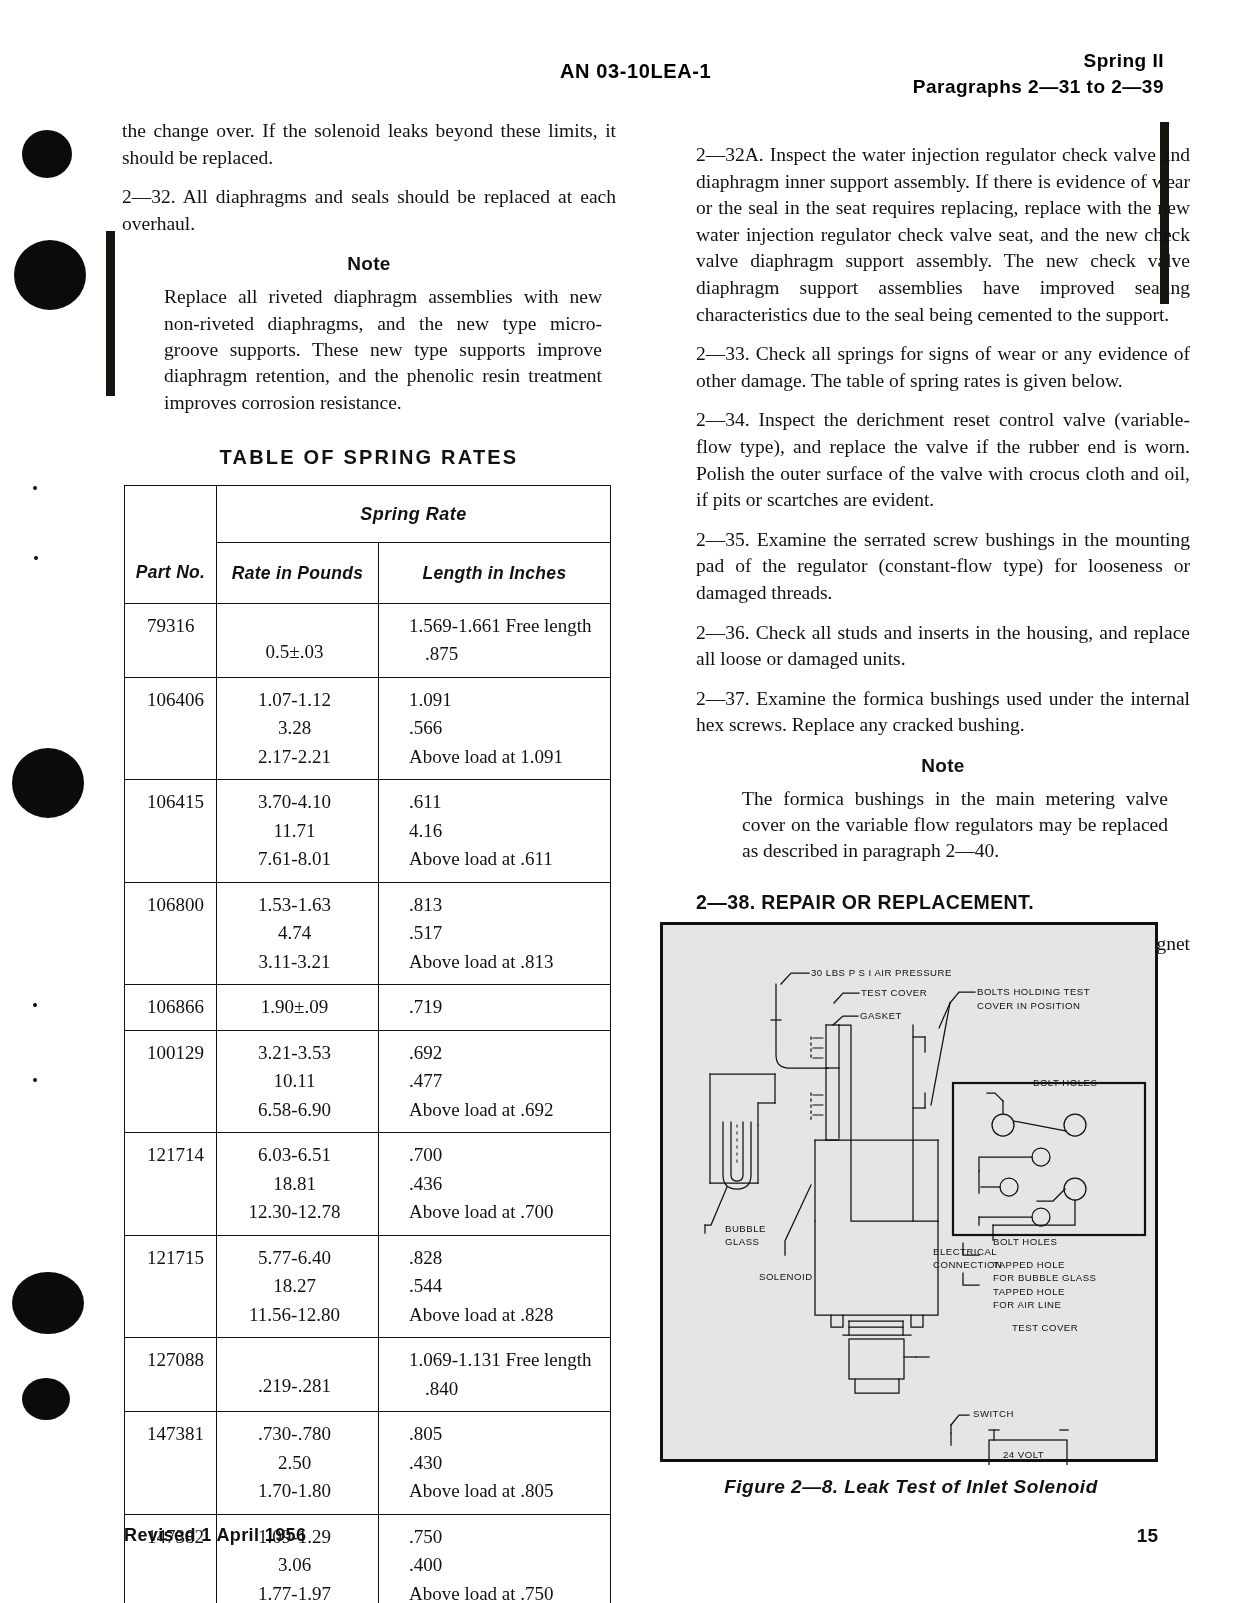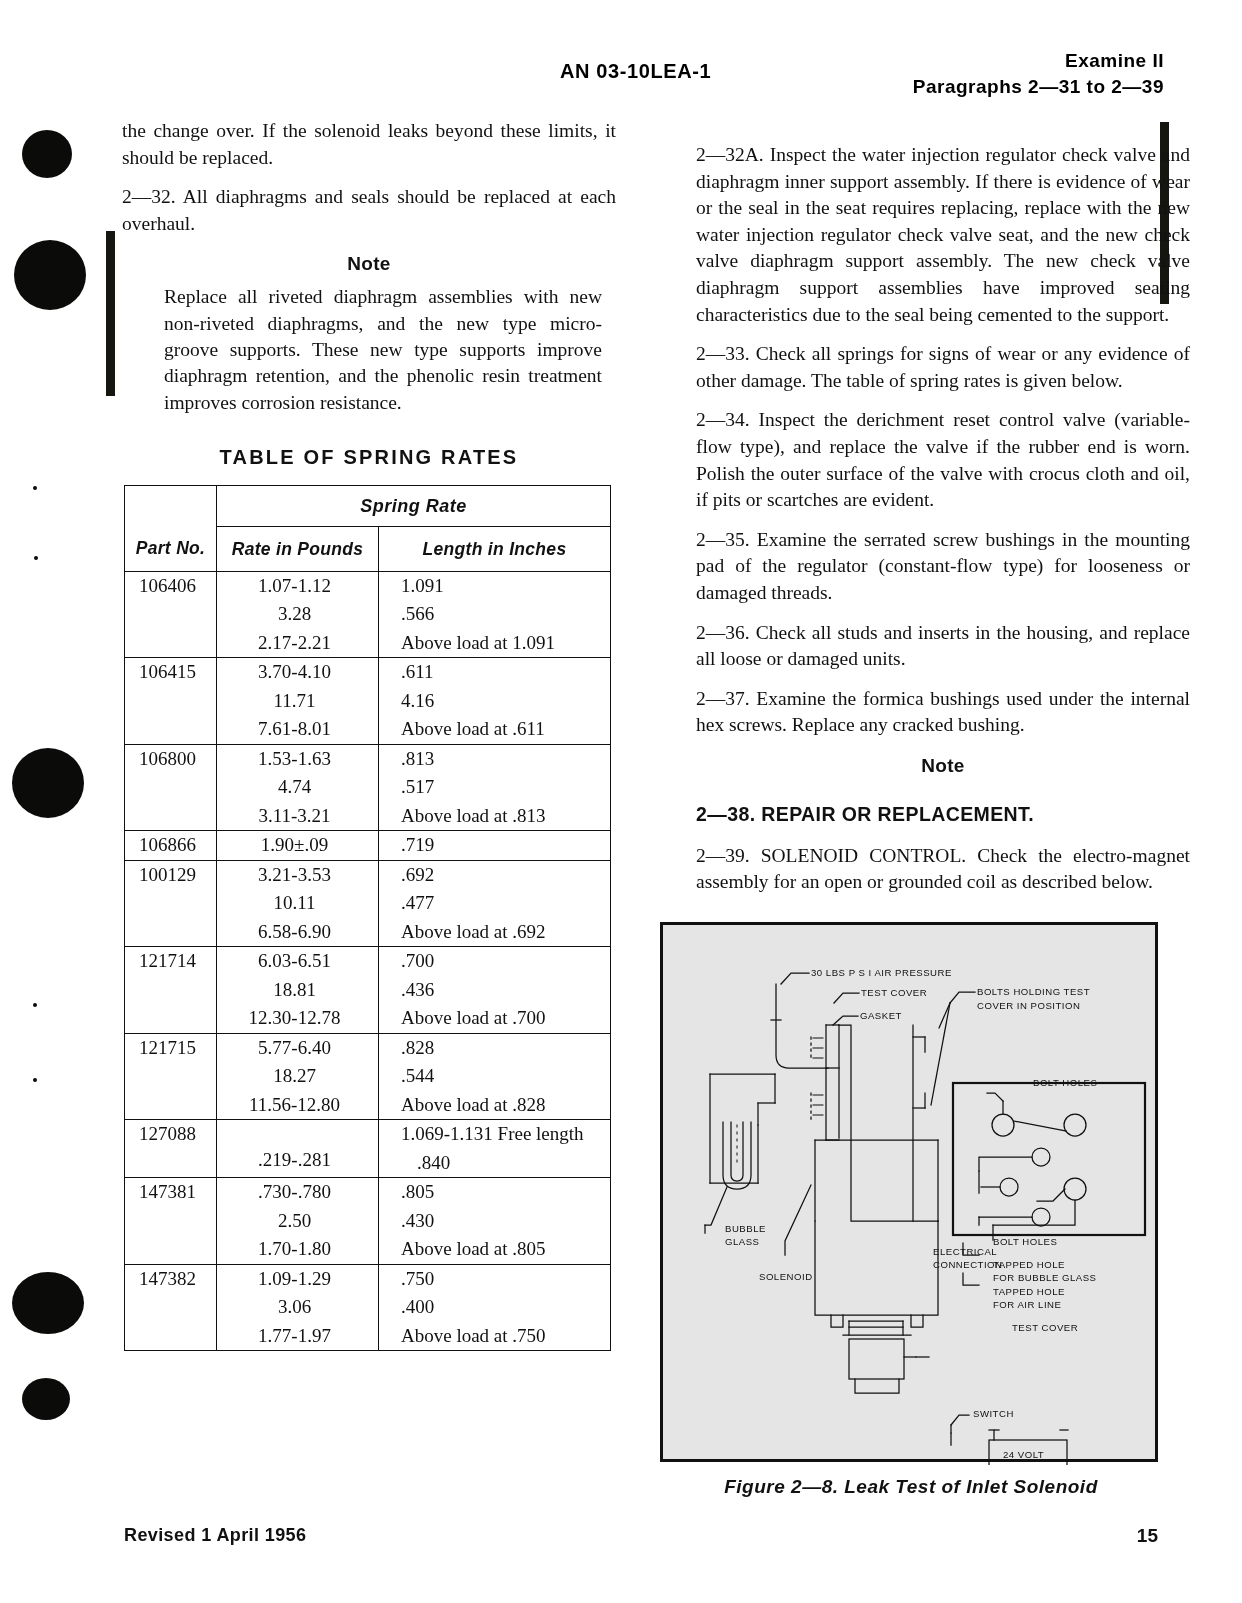--- a/index.html
+++ b/index.html
@@ -57,21 +57,21 @@
   .table-title{
     font-family:"Liberation Sans","DejaVu Sans",sans-serif;
     font-weight:bold;font-size:20px;text-align:center;
     letter-spacing:2.2px;margin:30px 0 16px 0;
   }
   table.spring{
     border-collapse:collapse;width:486px;margin-left:2px;
     table-layout:fixed;
   }
   table.spring td,table.spring th{
-    border:1.6px solid #111;vertical-align:top;padding:0;
+    border:1.6px solid #111;vertical-align:top;padding:8px;
   }
   .hdr-span{
     text-align:center;font-style:italic;font-weight:bold;
     font-family:"Liberation Sans","DejaVu Sans",sans-serif;
     font-size:18px;height:40px;line-height:40px;letter-spacing:.5px;
   }
   .hdr-cell{
     text-align:center;font-style:italic;font-weight:bold;
     font-family:"Liberation Sans","DejaVu Sans",sans-serif;
     font-size:17.5px;height:44px;line-height:44px;letter-spacing:.3px;
@@ -135,21 +135,21 @@
   <div class="blob" style="left:34px;top:556px;width:4px;height:4px;"></div>
   <div class="blob" style="left:33px;top:1003px;width:4px;height:4px;"></div>
   <div class="blob" style="left:33px;top:1078px;width:4px;height:4px;"></div>
 
   <div class="vbar" style="left:106px;top:231px;width:9px;height:165px;"></div>
   <div class="vbar" style="left:1160px;top:122px;width:9px;height:182px;"></div>
 
   <div class="header">
     <div class="hdr-doc">AN 03-10LEA-1</div>
     <div class="hdr-right">
-      <div class="hdr-section">Examine II</div>
+      <div class="hdr-section">Spring II</div>
       <div class="hdr-paras">Paragraphs 2—31 to 2—39</div>
     </div>
   </div>
 
   <div class="col col-left">
 
     <p class="para">the change over. If the solenoid leaks beyond these limits, it should be replaced.</p>
     <p class="para">2—32. All diaphragms and seals should be replaced at each overhaul.</p>
 
     <div class="note-head">Note</div>
@@ -171,20 +171,38 @@
         <tr>
           <td class="hdr-cell" style="border-top:none;">Part No.</td>
           <td class="hdr-cell">Rate in Pounds</td>
           <td class="hdr-cell">Length in Inches</td>
         </tr>
       </thead>
       <tbody id="spring-rows">
           <tr>
             <td class="cellpad part-cell">
               <div class="lines">
+                <div>79316</div>
+              </div>
+            </td>
+            <td class="cellpad rate-cell low">
+              <div class="lines">
+                <div>0.5±.03</div>
+              </div>
+            </td>
+            <td class="cellpad len-cell">
+              <div class="lines">
+                <div>1.569-1.661 Free length</div>
+                <div class="indent1">.875</div>
+              </div>
+            </td>
+          </tr>
+          <tr>
+            <td class="cellpad part-cell">
+              <div class="lines">
                 <div>106406</div>
               </div>
             </td>
             <td class="cellpad rate-cell">
               <div class="lines">
                 <div>1.07-1.12</div>
                 <div>3.28</div>
                 <div>2.17-2.21</div>
               </div>
             </td>
@@ -384,20 +402,21 @@
 
   <div class="col col-right">
     <p class="para">2—32A.  Inspect the water injection regulator check valve and diaphragm inner support assembly. If there is evidence of wear or the seal in the seat requires replacing, replace with the new water injection regulator check valve seat, and the new check valve diaphragm support assembly. The new check valve diaphragm support assemblies have improved seating characteristics due to the seal being cemented to the support.</p>
     <p class="para">2—33. Check all springs for signs of wear or any evidence of other damage. The table of spring rates is given below.</p>
     <p class="para">2—34. Inspect the derichment reset control valve (variable-flow type), and replace the valve if the rubber end is worn. Polish the outer surface of the valve with crocus cloth and oil, if pits or scartches are evident.</p>
     <p class="para">2—35. Examine the serrated screw bushings in the mounting pad of the regulator (constant-flow type) for looseness or damaged threads.</p>
     <p class="para">2—36. Check all studs and inserts in the housing, and replace all loose or damaged units.</p>
     <p class="para">2—37. Examine the formica bushings used under the internal hex screws. Replace any cracked bushing.</p>
 
     <div class="note-head">Note</div>
+    <p class="note-body ctr">The formica bushings in the main metering valve cover on the variable flow regulators may be replaced as described in paragraph 2—40.</p>
 
     <div class="sec-head">2—38. REPAIR OR REPLACEMENT.</div>
     <p class="para">2—39. SOLENOID  CONTROL.  Check  the  electro-magnet assembly for an open or grounded coil as described below.</p>
   </div>
 
   <div class="figwrap">
     <div class="figbox">
       <svg class="figsvg" width="498" height="540" viewBox="0 0 498 540">
         <g fill="none" stroke="#111" stroke-width="1.25" stroke-linecap="square">
 

